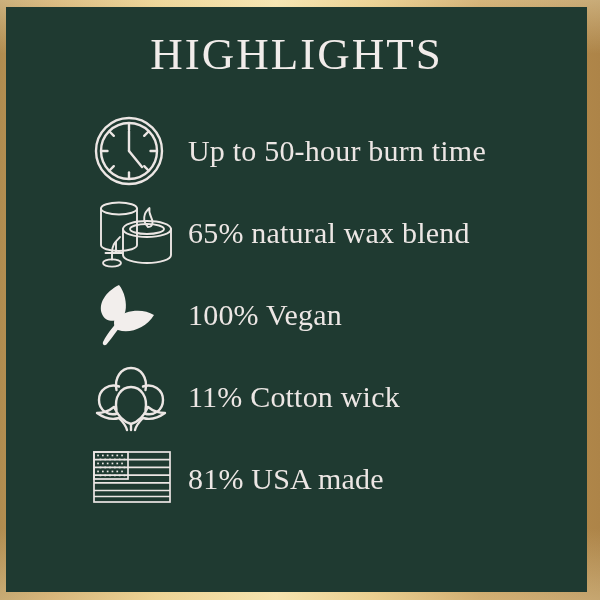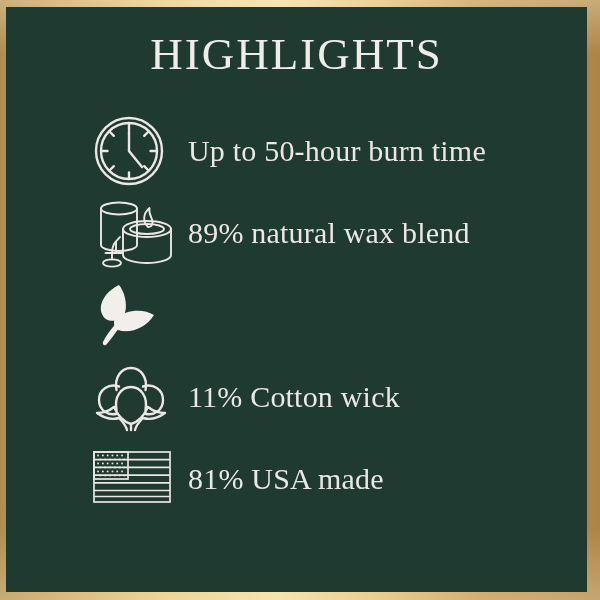--- a/index.html
+++ b/index.html
@@ -142,34 +142,35 @@
 
             <path d="M56 32 C50 26 51.5 18 57.5 13 C56 20 61 22.5 60.5 28 C60.2 30.5 58.5 32 56 32 Z"></path>
 
             <ellipse cx="20" cy="68" rx="9" ry="3.6"></ellipse>
             <path d="M20 64.5 V58"></path>
             <path d="M20 58 C20 48 25 46 28 42"></path>
             <path d="M13.5 58 H30"></path>
             <path d="M24 58 V47"></path>
           </svg>
         </div>
-        <div class="feature-label">89% natural wax blend</div>
+        <div class="feature-label">65% natural wax blend</div>
       </div>
 
       <div class="feature-row">
         <div class="feature-icon">
           <svg width="74" height="70" viewBox="0 0 74 70" fill="#f2eeec">
 
             <path d="M27 5 C13 12 6 24 10 34 C12.5 40.5 20 42.5 27.5 39.5 C34 36.5 35 27 33 18 C31.8 12.5 29.6 8.2 27 5 Z"></path>
 
             <path d="M23 38 C34 30 51 28 62 35 C54 48 38 54 26 50 C22 48.7 21 42.5 23 38 Z"></path>
 
             <path d="M31 36 C24 43 16 52 11 62 C10 64.5 12.5 66.5 14.5 64.5 C21 57 27 47 34 40 Z"></path>
           </svg>
         </div>
+        <div class="feature-label">100% Vegan</div>
       </div>
 
       <div class="feature-row">
         <div class="feature-icon">
           <svg width="78" height="74" viewBox="0 0 78 74" fill="none" stroke="#ece6e4" stroke-width="2.4" stroke-linecap="round" stroke-linejoin="round">
 
             <path d="M24.5 30 C22 18 29 8 39 8 C49 8 56 18 53.5 30"></path>
 
             <path d="M27 26.5 C17 23 7 29.5 7 40 C7 50 16 56.5 25.5 53.5"></path>
 

